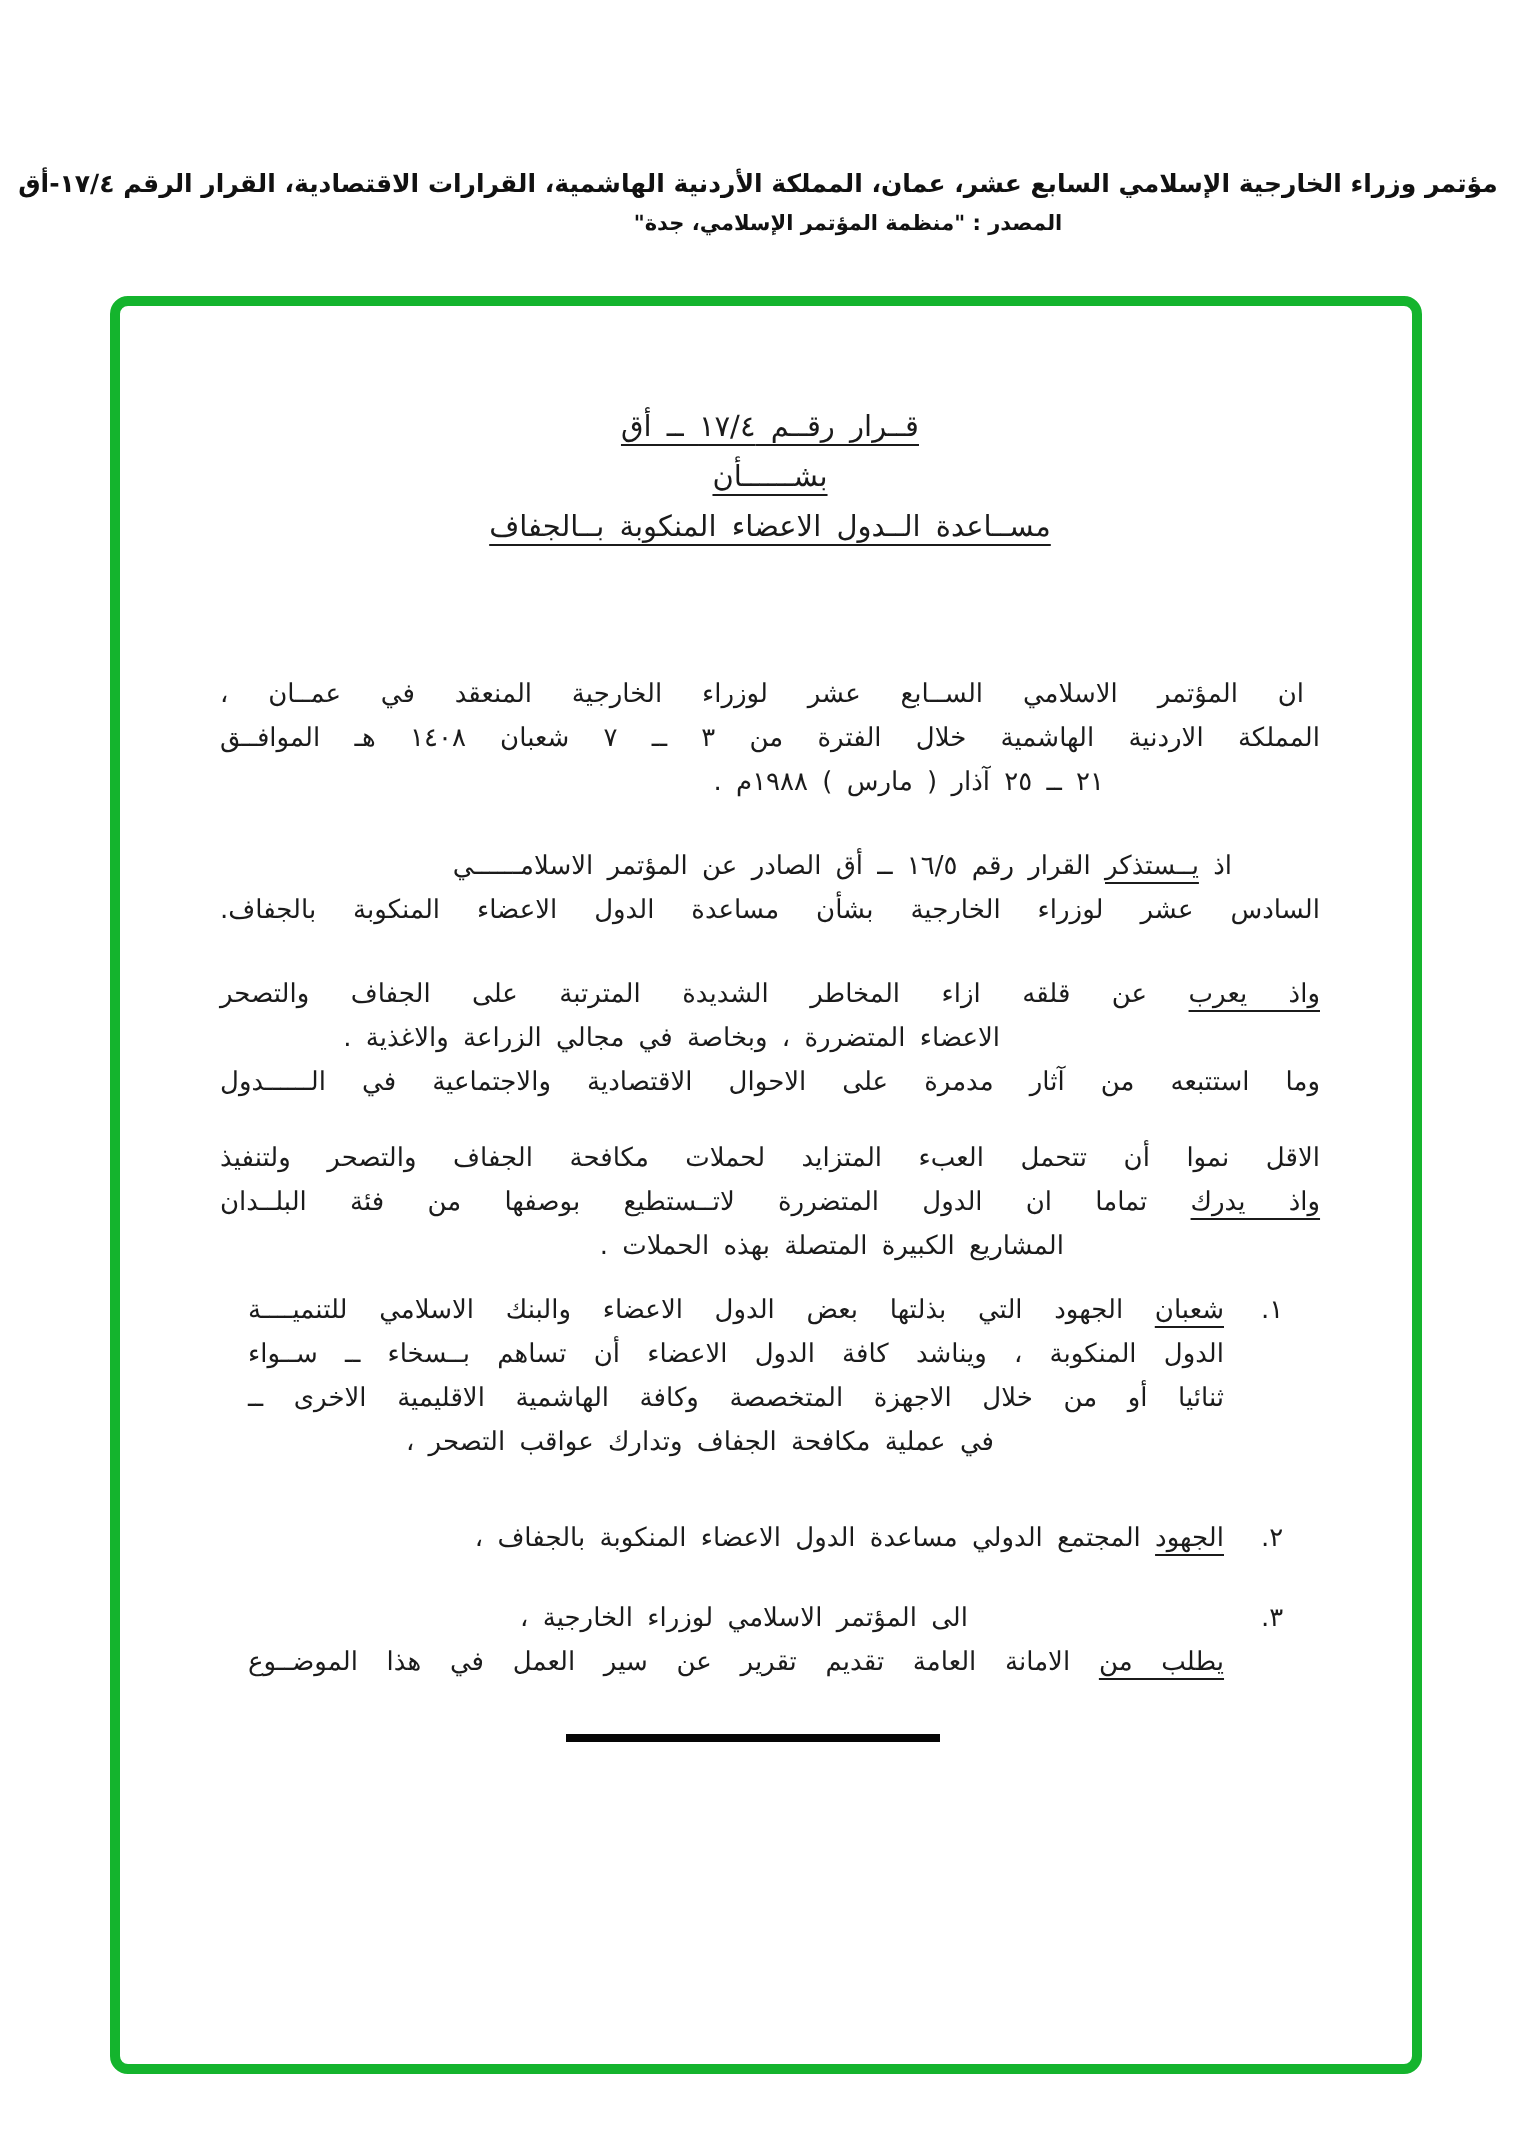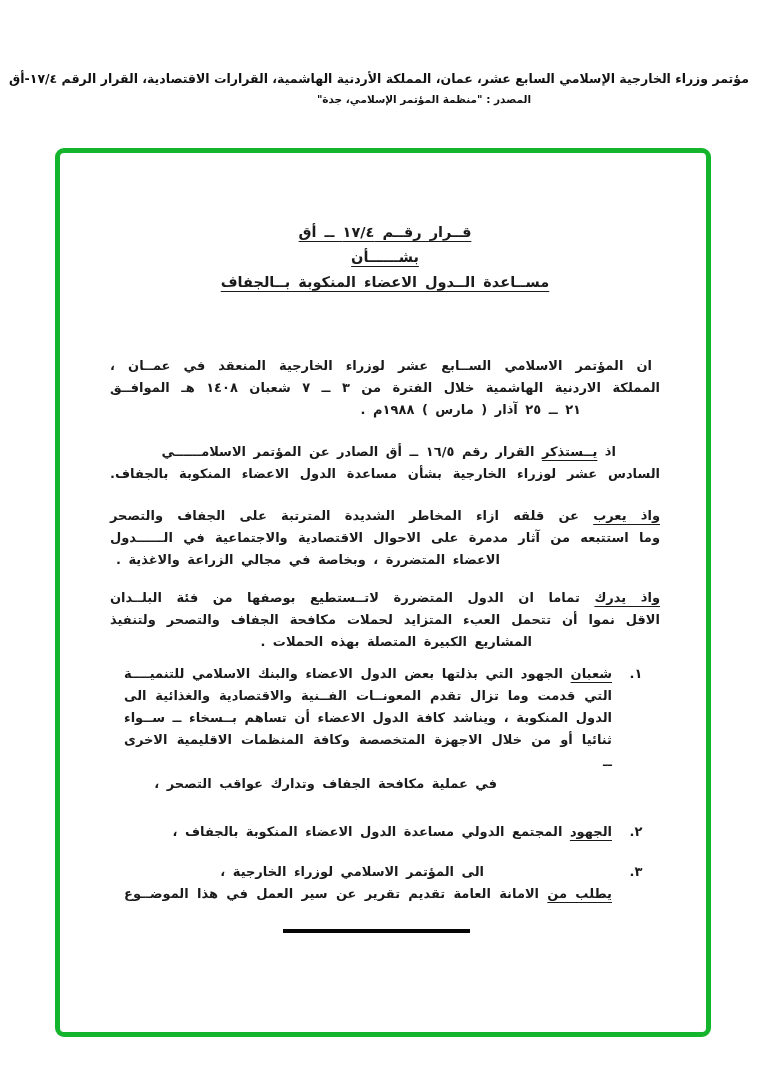--- a/index.html
+++ b/index.html
@@ -2,40 +2,40 @@
 <html lang="ar"><head>
 <meta charset="utf-8">
 <style>
   html,body{margin:0;padding:0;}
   body{
     width:758px;height:1078px;position:relative;overflow:hidden;
     background:#ffffff;color:#1b1b1b;
     font-family:"DejaVu Sans","Liberation Sans",sans-serif;
   }
   
-  .hdr{position:absolute;top:71px;left:0;width:758px;text-align:center;direction:rtl;font-weight:bold;color:#111;}
+  .hdr{position:absolute;top:84px;left:0;width:758px;text-align:center;direction:rtl;font-weight:bold;color:#111;}
   .hdr-l1{font-size:12.5px;white-space:nowrap;}
   .hdr-l2{font-size:10.5px;margin-top:7px;position:relative;left:45px;}
   
   .frame{position:absolute;left:55px;top:148px;width:646px;height:879px;
          border:5px solid #14b42d;border-radius:9px;background:#fff;}
   
   .doc{position:absolute;top:0;left:0;right:0;bottom:0;
-       padding:67px 46px 0 50px;direction:rtl;
-       font-size:13px;line-height:22px;word-spacing:3px;font-weight:bold;}
+       padding:49px 46px 0 50px;direction:rtl;
+       font-size:13px;line-height:22px;word-spacing:3px;}
   .title{text-align:center;font-size:14.5px;line-height:25px;margin-bottom:60px;}
   .tl{text-decoration:underline;text-underline-offset:4px;text-decoration-thickness:1px;}
   .line{text-align:justify;text-align-last:justify;}
   .rt{text-align:right;text-align-last:auto;}
   .ind8{text-indent:8px;}
   .mr44{margin-right:44px;}
   .mr115{margin-right:115px;}
   .mr128{margin-right:128px;}
   .mr160{margin-right:160px;}
-  .mr195{margin-right:79px;}
+  .mr195{margin-right:108px;}
   .m10{margin-bottom:10px;} .m16{margin-bottom:16px;} .m18{margin-bottom:18px;}
   .m20{margin-bottom:20px;} .m26{margin-bottom:26px;}
   .u{text-decoration:underline;text-underline-offset:3.5px;text-decoration-thickness:1px;}
   .item{display:flex;}
   .marker{flex:0 0 48px;text-align:center;}
   .itxt{flex:1;padding-left:14px;}
   .rule{width:187px;height:4px;background:#060606;margin-top:24px;margin-right:190px;}
 </style>
 </head>
 <body>
@@ -60,37 +60,36 @@
       <div class="line rt mr195">٢١ ــ ٢٥ آذار ( مارس ) ١٩٨٨م .</div>
     </div>
 
     <div class="para m20">
       <div class="line rt mr44"><span>اذ </span><span class="u">يــستذكر</span><span> القرار رقم ١٦/٥ ــ أق الصادر عن المؤتمر الاسلامــــــي</span></div>
       <div class="line">السادس عشر لوزراء الخارجية بشأن مساعدة الدول الاعضاء المنكوبة بالجفاف.</div>
     </div>
 
     <div class="para m16">
       <div class="line"><span class="u">واذ يعرب</span><span> عن قلقه ازاء المخاطر الشديدة المترتبة على الجفاف والتصحر</span></div>
+      <div class="line rt mr160">الاعضاء المتضررة ، وبخاصة في مجالي الزراعة والاغذية .</div>
       <div class="line">وما استتبعه من آثار مدمرة على الاحوال الاقتصادية والاجتماعية في الــــــدول</div>
-      <div class="line rt mr160">الاعضاء المتضررة ، وبخاصة في مجالي الزراعة والاغذية .</div>
     </div>
 
     <div class="para m10">
+      <div class="line">الاقل نموا أن تتحمل العبء المتزايد لحملات مكافحة الجفاف والتصحر ولتنفيذ</div>
       <div class="line"><span class="u">واذ يدرك</span><span> تماما ان الدول المتضررة لاتــستطيع بوصفها من فئة البلــدان</span></div>
-      <div class="line">الاقل نموا أن تتحمل العبء المتزايد لحملات مكافحة الجفاف والتصحر ولتنفيذ</div>
       <div class="line rt mr128">المشاريع الكبيرة المتصلة بهذه الحملات .</div>
     </div>
 
     <div class="item m26">
       <div class="marker">١.</div>
       <div class="itxt">
         <div class="line"><span class="u">شعبان</span><span> الجهود التي بذلتها بعض الدول الاعضاء والبنك الاسلامي للتنميــــة</span></div>
-        <div class="line">التي قدمت وما تزال تقدم المعونــات الفــنية والاقتصادية والغذائية الى</div>
         <div class="line">الدول المنكوبة ، ويناشد كافة الدول الاعضاء أن تساهم بــسخاء ــ ســواء</div>
-        <div class="line">ثنائيا أو من خلال الاجهزة المتخصصة وكافة المنظمات الاقليمية الاخرى ــ</div>
+        <div class="line">ثنائيا أو من خلال الاجهزة المتخصصة وكافة الهاشمية الاقليمية الاخرى ــ</div>
         <div class="line rt mr115">في عملية مكافحة الجفاف وتدارك عواقب التصحر ،</div>
       </div>
     </div>
 
     <div class="item m18">
       <div class="marker">٢.</div>
       <div class="itxt">
         <div class="line rt"><span class="u">الجهود</span><span> المجتمع الدولي مساعدة الدول الاعضاء المنكوبة بالجفاف ،</span></div>
       </div>
     </div>

